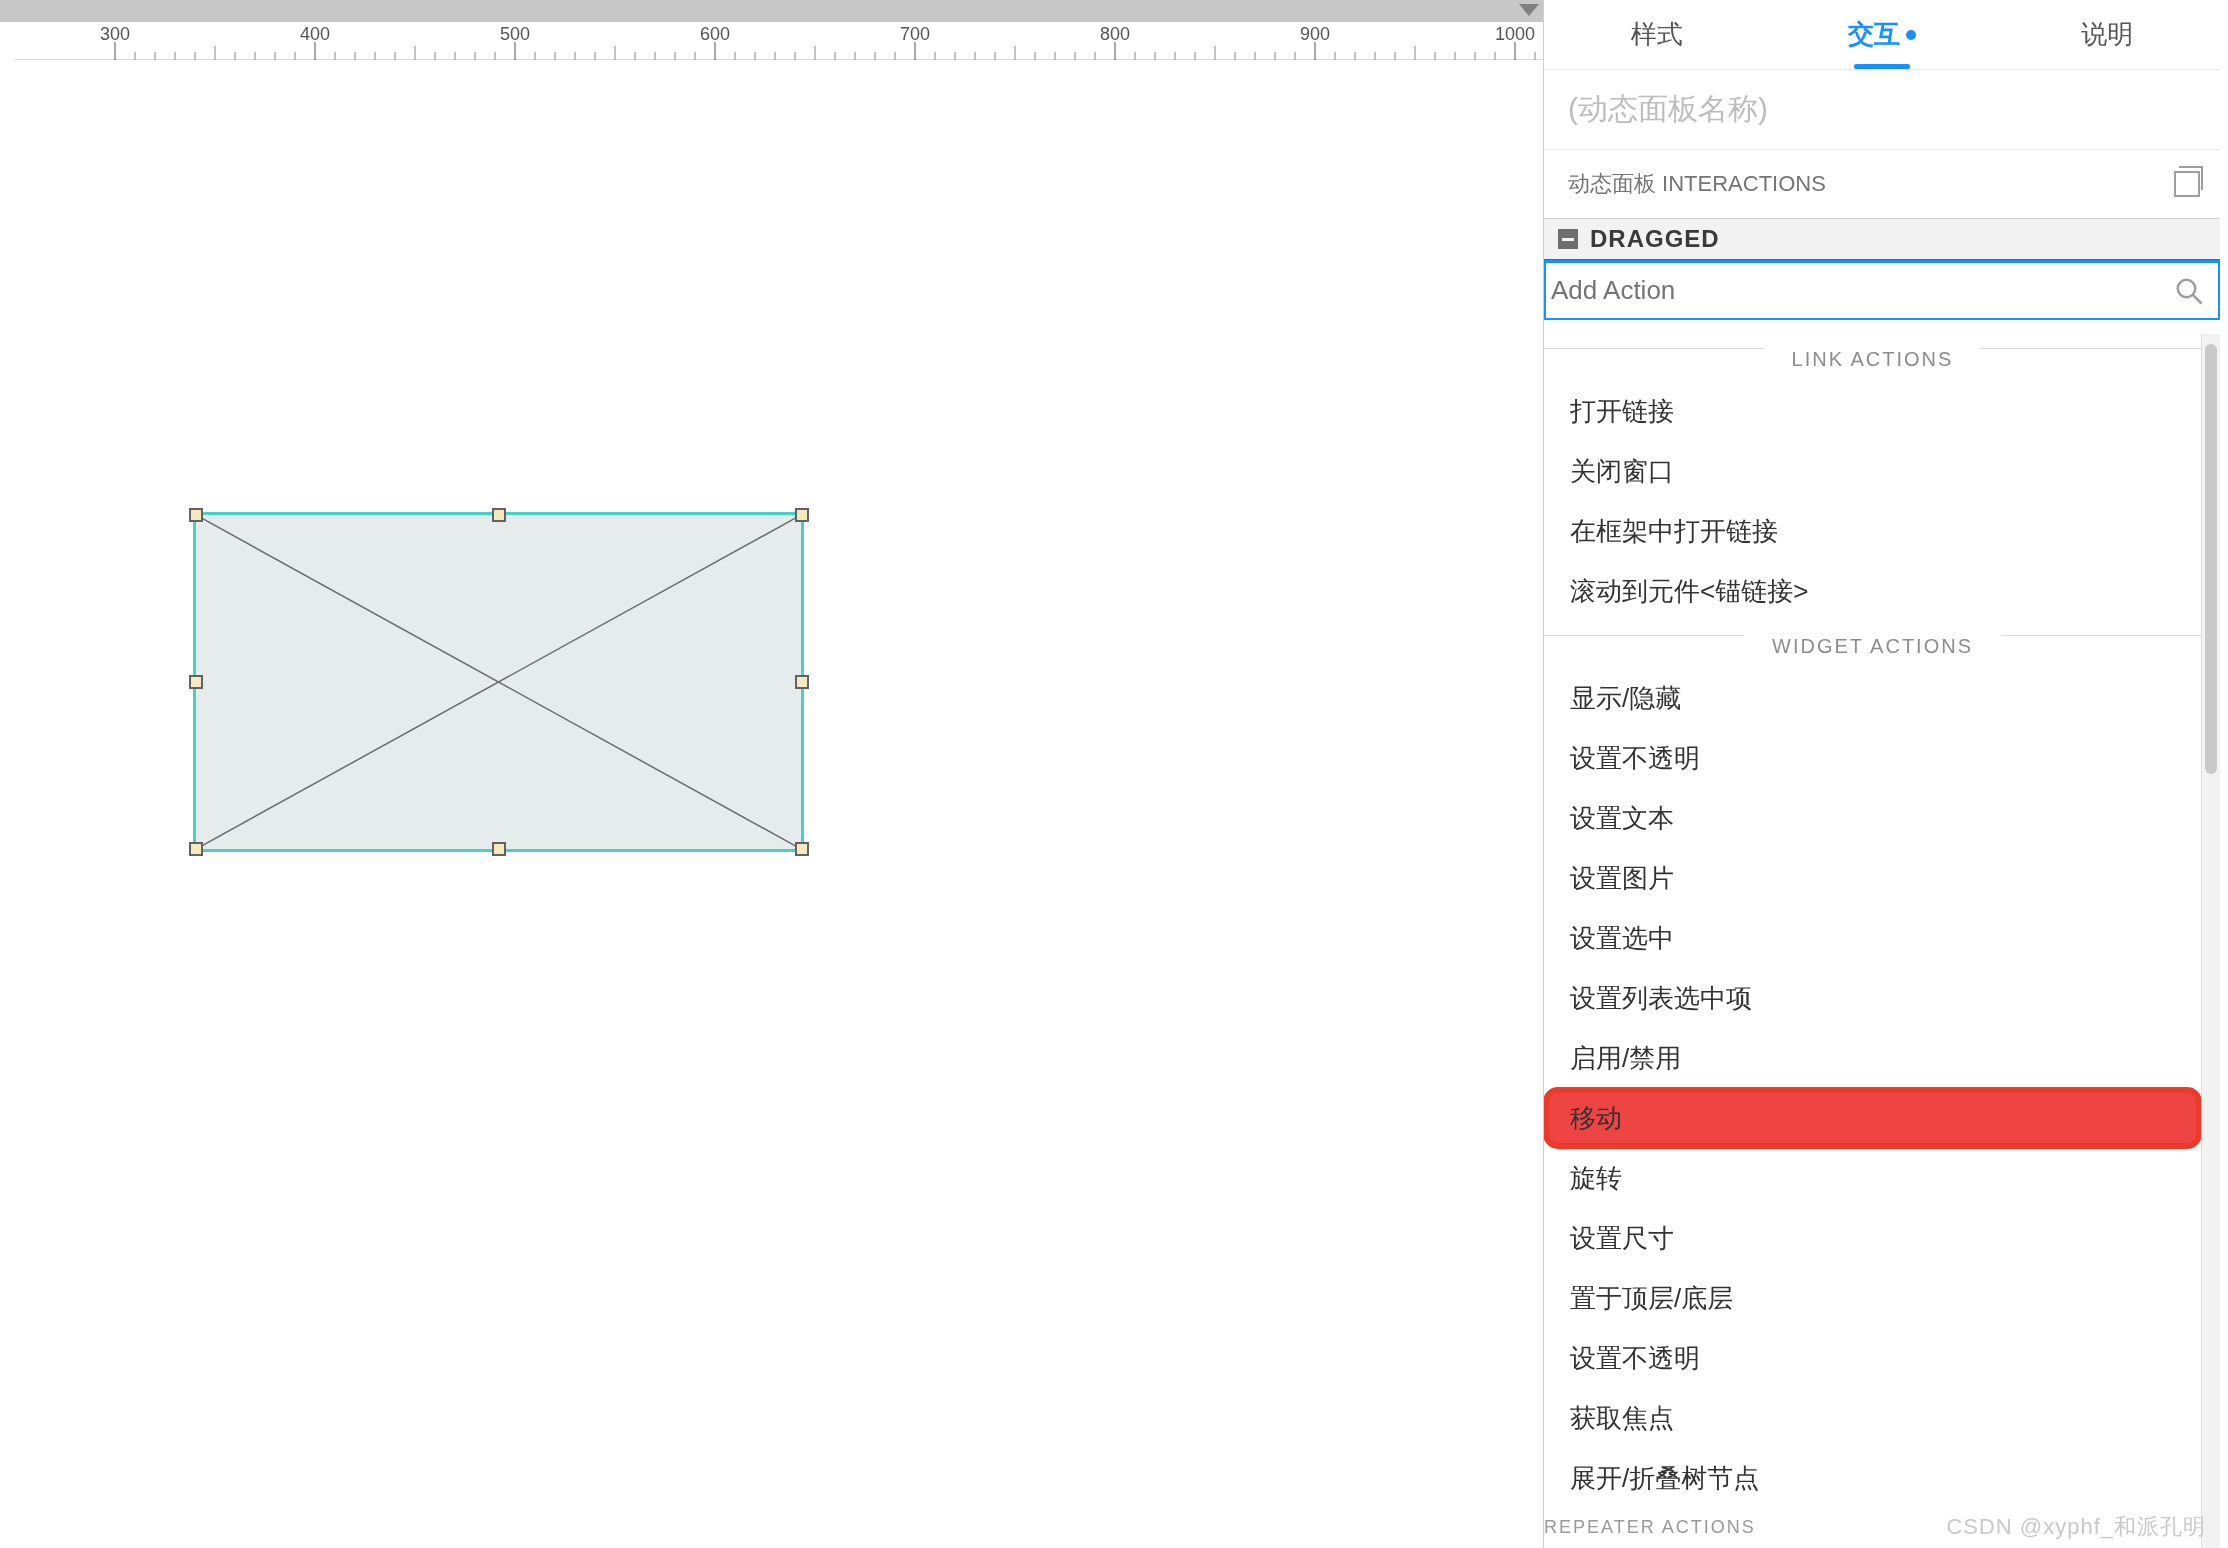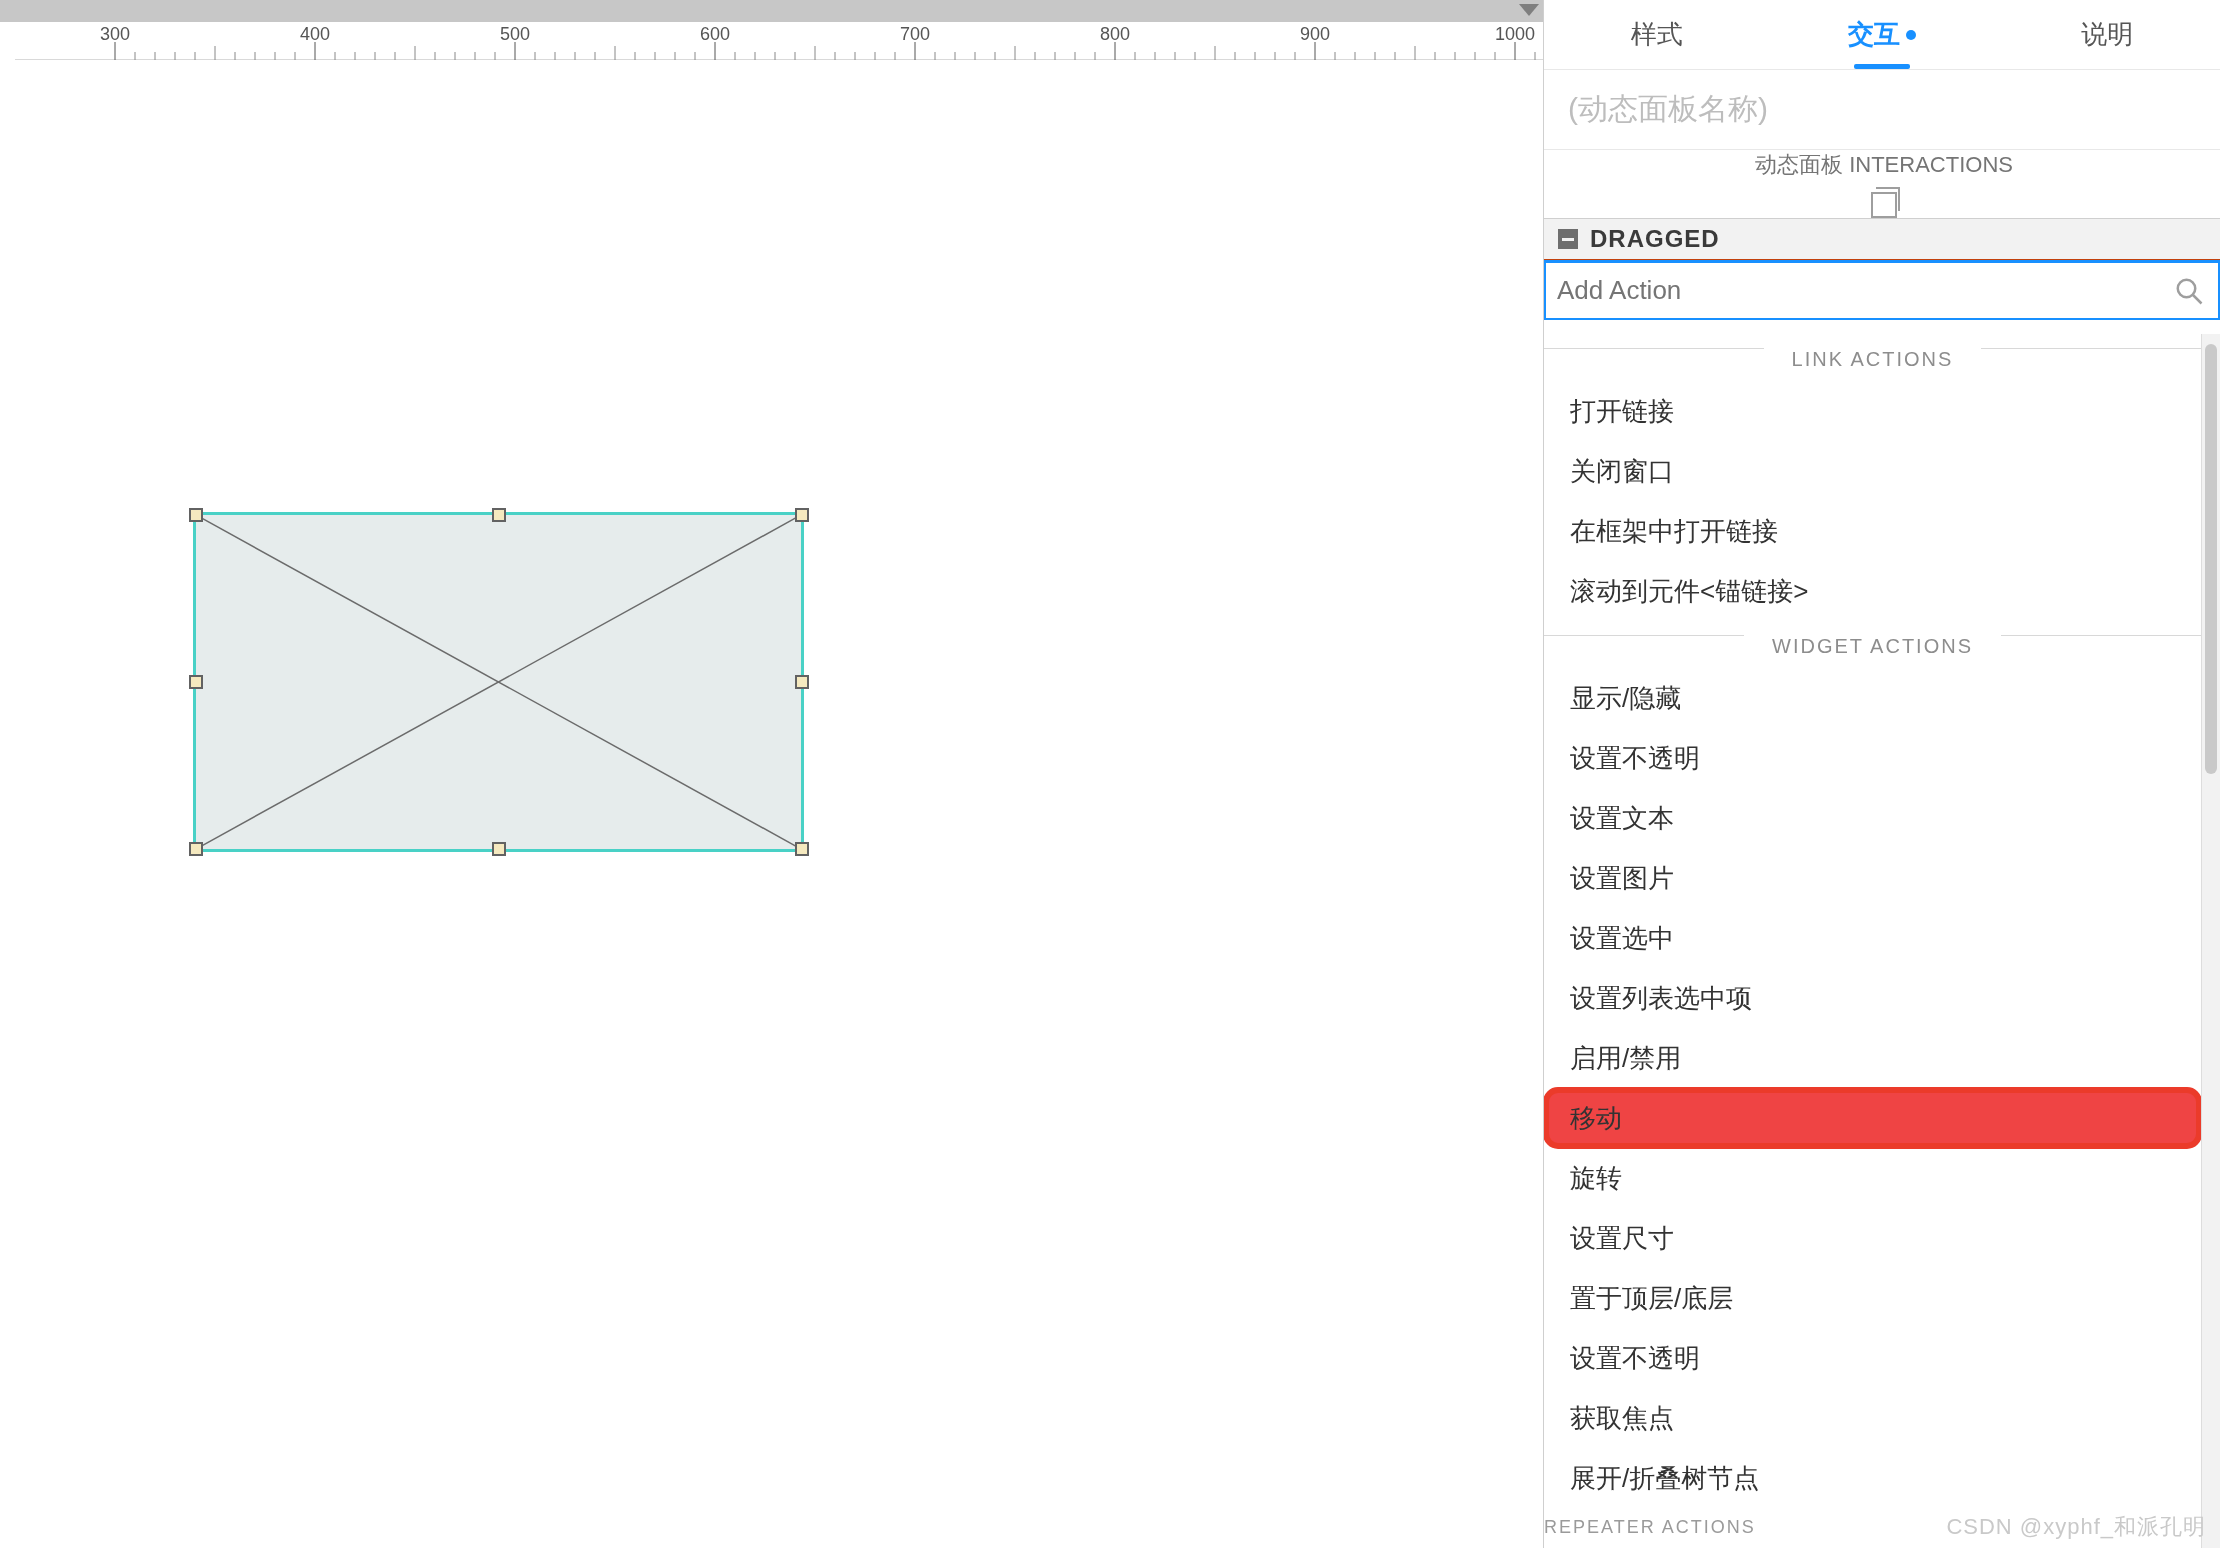--- a/index.html
+++ b/index.html
@@ -31,32 +31,32 @@
     .tab { flex:1; display:flex; align-items:center; justify-content:center;
       font-size:26px; color:#555; cursor:pointer; position:relative; }
     .tab.active { color:#1890ff; font-weight:700; }
     .tab.active::after { content:""; position:absolute; bottom:0; left:50%;
       transform:translateX(-50%); width:56px; height:5px; background:#1890ff; border-radius:2px; }
     .tab .dot { width:10px; height:10px; background:#1890ff; border-radius:50%;
       display:inline-block; margin-left:6px; vertical-align:middle; }
     .placeholder-row { height:80px; display:flex; align-items:center; padding:0 24px;
       border-bottom:1px solid #e8e8e8; color:#bdbdbd; font-size:30px; }
     .sec-header { height:68px; display:flex; align-items:center; justify-content:space-between;
-      padding:0 20px 0 24px; color:#757575; font-size:22px;flex-direction:column; }
+      padding:0 20px 0 24px; color:#757575; font-size:22px; }
     .sec-header .restore { width:26px; height:26px; border:2px solid #9e9e9e; position:relative; }
     .sec-header .restore::after { content:""; position:absolute; left:3px; top:-7px;
       width:22px; height:22px; border-top:2px solid #9e9e9e; border-right:2px solid #9e9e9e; }
     .event-row { display:flex; align-items:center; height:42px; padding:0 14px;
       background:#f2f2f2; border-top:1px solid #cfcfcf; border-bottom:1px solid #c2410c;
       font-size:24px; font-weight:700; color:#3a3a3a; letter-spacing:1px; }
     .event-row .collapse { width:20px; height:20px; background:#6e6e6e; margin-right:12px;
       display:flex; align-items:center; justify-content:center; }
     .event-row .collapse::after { content:""; width:12px; height:3px; background:#f2f2f2; }
     .search-row { position:relative; border:2px solid #1890ff; border-top-width:3px; height:60px; }
-    .search-row input { width:100%; height:100%; border:0; outline:0; padding:0 54px 0 11px;
+    .search-row input { width:100%; height:100%; border:0; outline:0; padding:0 54px 0 5px;
       font-size:26px; color:#a16207; background:#fff; }
     .search-row .mag { position:absolute; right:14px; top:50%; transform:translateY(-50%);
       width:30px; height:30px; }
     .search-row .mag svg{width:30px;height:30px}
 
     .action-pane { position:absolute; left:0; right:18px; top:334px; bottom:0; overflow:hidden;
       border-right:1px solid #ddd; }
     .grp-head { display:flex; align-items:flex-start; color:#8d8d8d; font-size:20px;
       letter-spacing:2px; padding:14px 0 10px; }
     .grp-head::before,.grp-head::after { content:""; flex:1; height:1px; background:#d8d8d8; }

